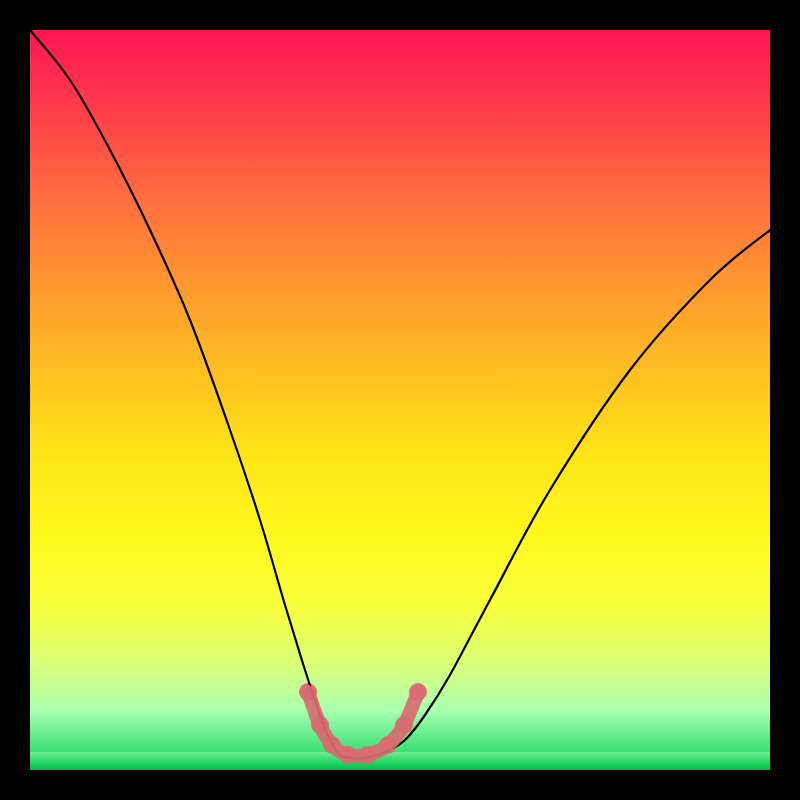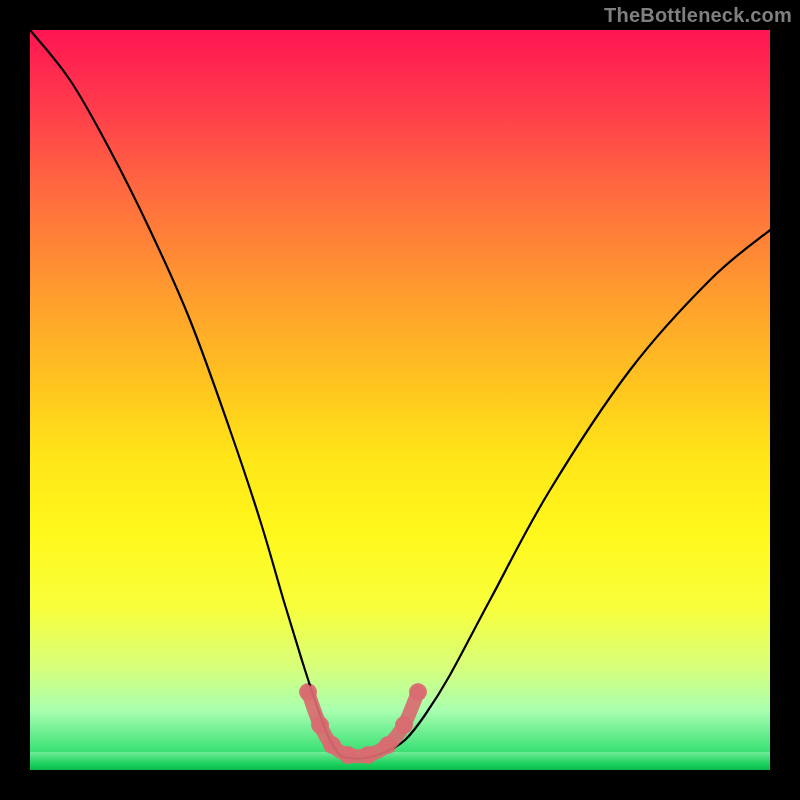--- a/index.html
+++ b/index.html
@@ -63,14 +63,13 @@
           <circle cx="318" cy="725" r="9"></circle>
           <circle cx="338" cy="725" r="9"></circle>
           <circle cx="358" cy="715" r="9"></circle>
           <circle cx="374" cy="695" r="9"></circle>
           <circle cx="388" cy="662" r="9"></circle>
         </g>
       <path fill="none" stroke="#000000" stroke-width="2.2" stroke-linecap="round" stroke-linejoin="round" d="M 0 0 C 7.199999999999999 9, 25.6 28.400000000000002, 40 50 C 54.4 71.6, 65.6 93, 80 120 C 94.4 147, 105.6 169.4, 120 200 C 134.4 230.6, 145.6 254, 160 290 C 174.4 326, 187.4 364, 200 400 C 212.6 436, 220.1 458.5, 230 490 C 239.9 521.5, 246.9 548, 255 575 C 263.1 602, 268.7 620.2, 275 640 C 281.3 659.8, 285.5 672.4, 290 685 C 294.5 697.6, 296.4 702.8, 300 710 C 303.6 717.2, 306.4 721.76, 310 725 C 313.6 728.24, 315.5 727.46, 320 728 C 324.5 728.54, 328.7 729.08, 335 728 C 341.3 726.92, 347.8 725.24, 355 722 C 362.2 718.76, 367.8 716.66, 375 710 C 382.2 703.34, 386.9 696.7, 395 685 C 403.1 673.3, 408.3 665.7, 420 645 C 431.7 624.3, 442 603.3, 460 570 C 478 536.7, 494.8 501.4, 520 460 C 545.2 418.6, 571.2 377.8, 600 340 C 628.8 302.2, 654.8 275.2, 680 250 C 705.2 224.8, 729.2 209, 740 200"></path>
       <path fill="none" stroke="#d96b70" stroke-width="14" stroke-linecap="round" stroke-linejoin="round" opacity="0.92" d="M 278 662 C 280.16 667.94, 285.68 685.46, 290 695 C 294.32 704.54, 296.96 709.6, 302 715 C 307.04 720.4, 311.52 723.2, 318 725 C 324.48 726.8, 330.8 726.8, 338 725 C 345.2 723.2, 351.52 720.4, 358 715 C 364.48 709.6, 368.6 704.54, 374 695 C 379.4 685.46, 385.48 667.94, 388 662"></path>
     </svg>
   </div>
-  <div class="watermark">TheBottleneck.com</div>
 </div>
 
 </body></html>

